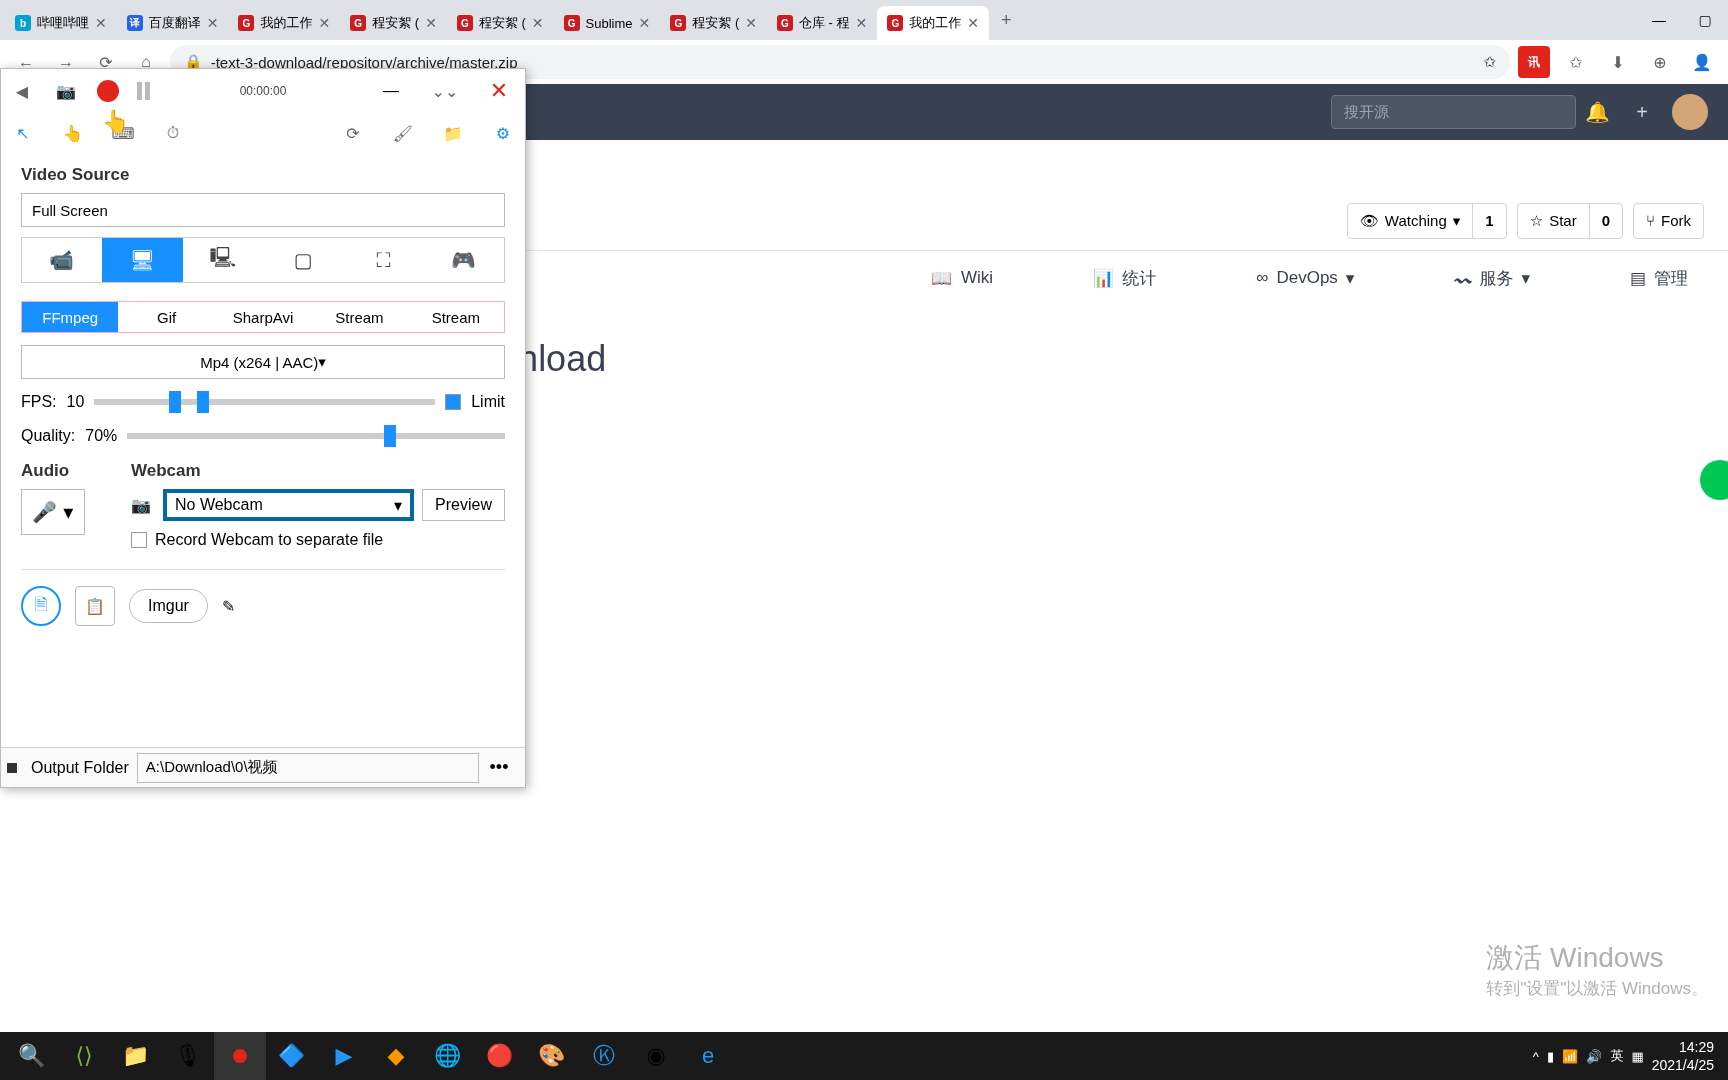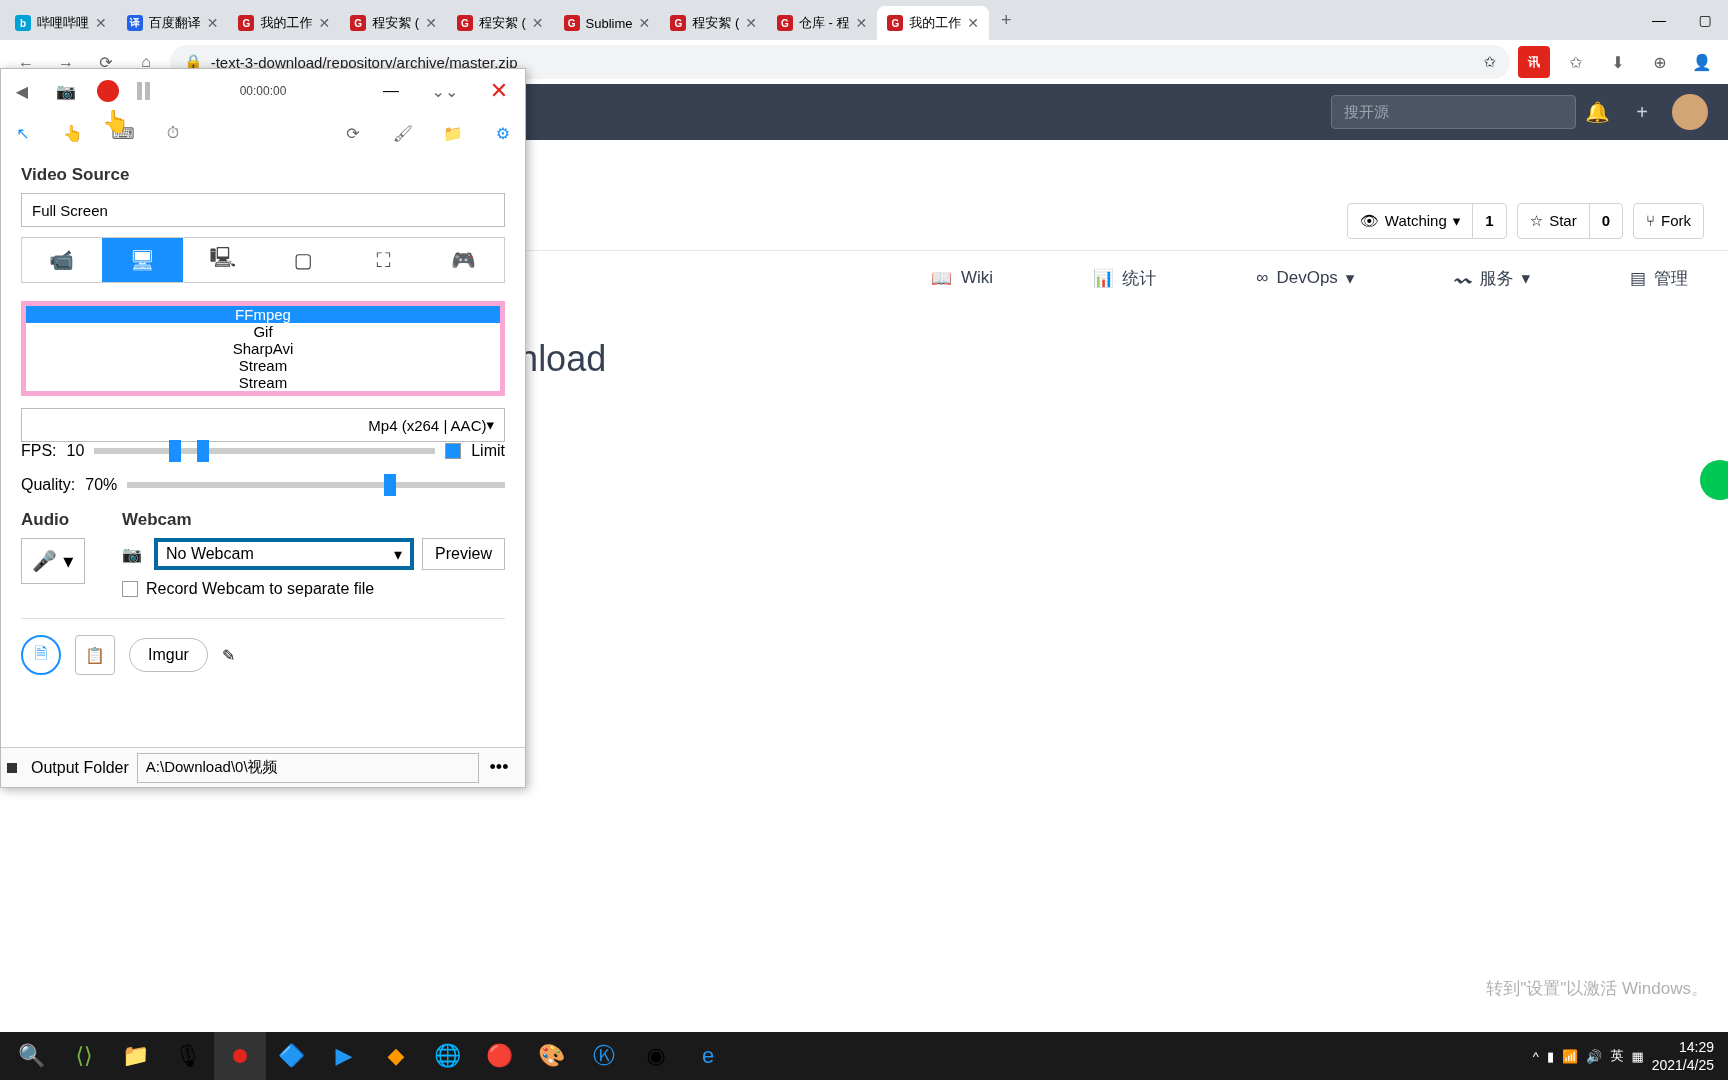--- a/index.html
+++ b/index.html
@@ -67,28 +67,28 @@
 .cap-winbtn { width: 36px; height: 36px; display: flex; align-items: center; justify-content: center; }
 .cap-toolbar2 { height: 40px; display: flex; align-items: center; padding: 0 10px; gap: 26px; }
 .cap-tool { width: 24px; height: 24px; display: flex; align-items: center; justify-content: center; color: #666; }
 .cap-tool.blue { color: #1890ff; }
 .cap-body { padding: 12px 20px; overflow-y: auto; height: 596px; }
 .cap-label { font-size: 17px; font-weight: bold; color: #333; margin-bottom: 8px; }
 .cap-select { width: 100%; height: 34px; border: 1px solid #bbb; padding: 0 10px; font-size: 15px; display: flex; align-items: center; margin-bottom: 10px; }
 .cap-iconrow { display: flex; border: 1px solid #ccc; margin-bottom: 18px; }
 .cap-iconbtn { flex: 1; height: 44px; display: flex; align-items: center; justify-content: center; font-size: 20px; color: #444; }
 .cap-iconbtn.active { background: #1890ff; color: #fff; }
-.cap-tabrow { display: flex; border: 5px solid #f9a8d4; margin-bottom: 12px; flex-direction: column; }
+.cap-tabrow { display: flex; border: 1px solid #f9a8d4; margin-bottom: 12px; }
 .cap-tab { flex: 1; height: 30px; display: flex; align-items: center; justify-content: center; font-size: 15px; }
 .cap-tab.active { background: #1890ff; color: #fff; }
-.cap-dropdown { width: 100%; height: 34px; border: 1px solid #bbb; padding: 0 10px; font-size: 15px; display: flex; align-items: center; justify-content: flex-end; margin-bottom: 0; }
+.cap-dropdown { width: 100%; height: 34px; border: 1px solid #bbb; padding: 0 10px; font-size: 15px; display: flex; align-items: center; justify-content: center; margin-bottom: 14px; }
 .cap-slider-row { display: flex; align-items: center; gap: 10px; margin-bottom: 16px; font-size: 16px; }
 .cap-slider { flex: 1; height: 6px; background: #ccc; position: relative; }
 .cap-thumb { position: absolute; width: 12px; height: 22px; background: #1890ff; top: -8px; }
-.cap-cols { display: flex; gap: 21px; margin-bottom: 20px; }
+.cap-cols { display: flex; gap: 30px; margin-bottom: 20px; }
 .cap-col { flex: 1; }
 .cap-micbtn { width: 64px; height: 46px; border: 1px solid #bbb; display: flex; align-items: center; justify-content: center; font-size: 20px; margin-top: 8px; }
 .cap-webcam-row { display: flex; gap: 8px; margin-top: 8px; align-items: center; }
 .cap-wc-icon { width: 24px; }
 .cap-wc-select { flex: 1; height: 32px; border: 4px solid #0369a1; padding: 0 8px; display: flex; align-items: center; justify-content: space-between; }
 .cap-preview { height: 32px; padding: 0 12px; border: 1px solid #bbb; display: flex; align-items: center; }
 .cap-check-row { display: flex; align-items: center; gap: 8px; margin-top: 10px; font-size: 16px; }
 .cap-chk { width: 16px; height: 16px; border: 1px solid #999; }
 .cap-ss-row { display: flex; gap: 14px; margin-top: 10px; align-items: center; }
 .cap-ss-btn { width: 40px; height: 40px; border: 1px solid #bbb; border-radius: 4px; display: flex; align-items: center; justify-content: center; }
@@ -256,20 +256,21 @@
   <div class="dl-line">您打包，请耐心稍等。(提示: 打包时长与仓库大小有关)</div>
   <div class="dl-wait"><span>预计等待时间：</span>&nbsp;&nbsp;<span>&lt;10s</span></div>
   <div class="dl-line dl-retry">
     <span>如果您无法正常下载，</span>&nbsp;&nbsp;<a href="#">请点击此处重试</a>
   </div>
 </div>
 
 <div class="float-green"></div>
 
 <div class="watermark">
+  <div class="wm1">激活 Windows</div>
   <div class="wm2">转到"设置"以激活 Windows。</div>
 </div>
 
 <div class="captura">
   <div class="cap-titlebar">
     <div class="cap-btn">◀</div>
     <div class="cap-btn">📷</div>
     <div class="cap-record"></div>
     <div class="cap-pause">
         <div class="cap-pause-bar"></div>

